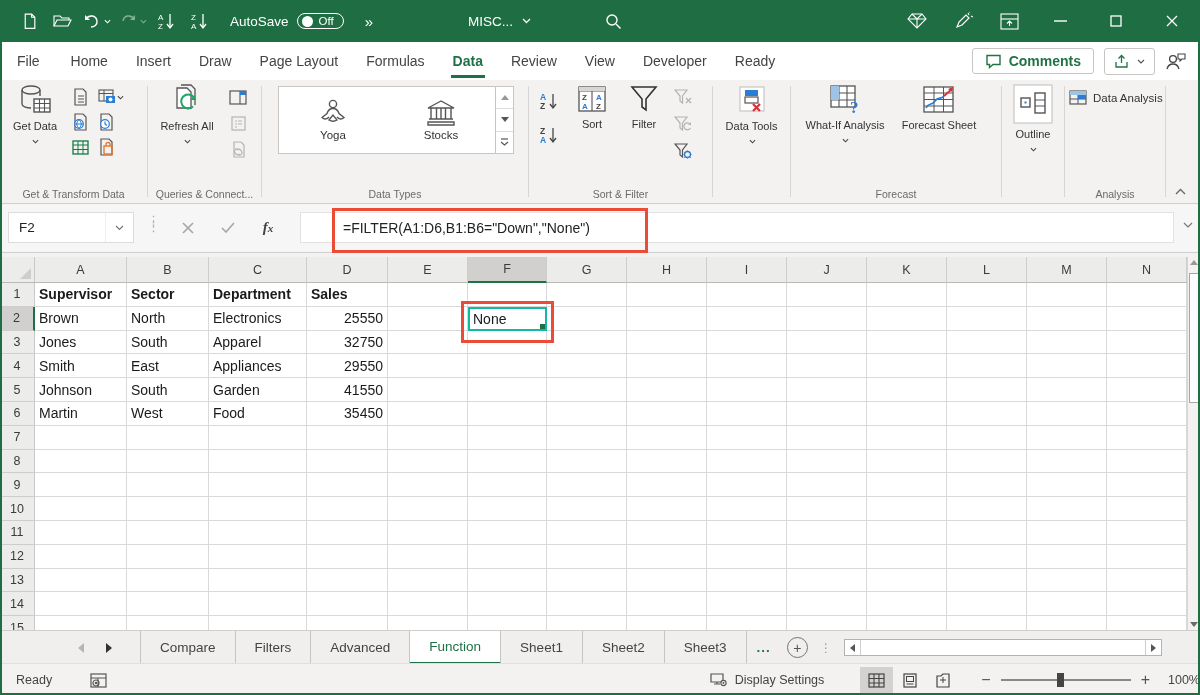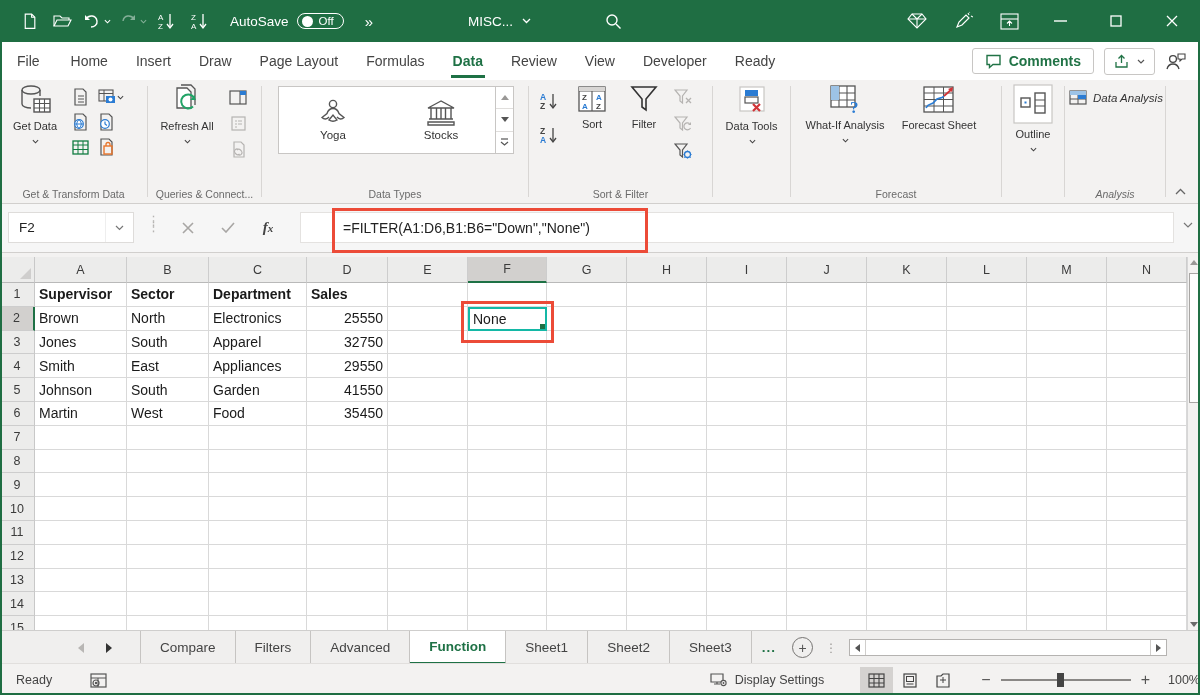--- a/index.html
+++ b/index.html
@@ -83,21 +83,21 @@
   .vs-dn{position:absolute;bottom:3px;left:0;right:0;display:flex;justify-content:center;cursor:pointer;}
   .vs-thumb{position:absolute;top:16px;left:1px;width:10px;height:130px;background:#fdfdfd;border:1px solid #a8a6a4;box-sizing:border-box;cursor:grab;}
   
   .sheetbar{position:absolute;left:0;top:630px;width:1200px;height:33px;background:#f0efee;border-top:1px solid #cfcecd;display:flex;align-items:stretch;font-size:13.5px;}
   .snav{display:flex;align-items:center;gap:22px;padding:0 28px 0 78px;}
   .tri-l{width:0;height:0;border-top:5px solid transparent;border-bottom:5px solid transparent;border-right:6px solid #b8b6b4;cursor:pointer;}
   .tri-r{width:0;height:0;border-top:5px solid transparent;border-bottom:5px solid transparent;border-left:6px solid #333;cursor:pointer;}
   .stabs{display:flex;align-items:stretch;}
   .stab{display:flex;align-items:center;padding:0 19px;color:#444;border-right:1px solid #c6c4c2;cursor:pointer;position:relative;}
   .stab:first-child{border-left:1px solid #c6c4c2;}
-  .stab.active{background:#fff;color:#1e7145;font-weight:700;border-bottom:2px solid #1e7145;}
+  .stab.active{background:#fff;color:#1e7145;font-weight:400;border-bottom:2px solid #1e7145;}
   .smore{display:flex;align-items:center;color:#1e7145;font-weight:700;padding:0 10px;letter-spacing:1px;cursor:pointer;}
   .addsheet{display:flex;align-items:center;margin-left:6px;cursor:pointer;}
   .addsheet .circ{width:19px;height:19px;border:1px solid #767472;border-radius:50%;display:flex;align-items:center;justify-content:center;color:#555;font-size:14px;line-height:1;}
   .sdots{display:flex;align-items:center;color:#9a9896;padding:0 12px;font-size:12px;cursor:pointer;}
   .hscroll{align-self:center;height:17px;width:318px;background:#fff;border:1px solid #b5b3b1;display:flex;align-items:center;box-sizing:border-box;}
   .hs-btn{width:15px;height:100%;display:flex;align-items:center;justify-content:center;cursor:pointer;}
   .hs-thumb{flex:1;height:100%;background:#fff;border-left:1px solid #d0cecc;border-right:1px solid #d0cecc;cursor:grab;}
   .tri-l2{width:0;height:0;border-top:4px solid transparent;border-bottom:4px solid transparent;border-right:5px solid #555;}
   .tri-r2{width:0;height:0;border-top:4px solid transparent;border-bottom:4px solid transparent;border-left:5px solid #555;}
   
@@ -518,21 +518,21 @@
           <rect x="22" y="9" width="10" height="20" fill="none" stroke="#555" stroke-width="1.4"></rect>
           <path d="M22 16h10M22 22h10" stroke="#555" stroke-width="1.2"></path>
         </svg>
       <div class="blabel"><span>Outline</span><br><svg class="chvd" style="display:inline" width="7" height="5" viewBox="0 0 8 5">
             <path d="M1 1l3 3 3-3" fill="none" stroke="#444" stroke-width="1.2"></path>
           </svg></div>
     </div>
   </div>
   <div class="rgsep" style="left:1064px;"></div>
 
-  <div class="rgroup" style="left:1065px;width:100px;font-style:italic;">
+  <div class="rgroup" style="left:1065px;width:100px;">
     <div class="abs" style="left:4px;top:10px;display:flex;align-items:center;gap:6px;font-size:11.5px;color:#333;cursor:pointer;">
       <svg width="18" height="15" viewBox="0 0 18 15">
           <rect x="1" y="1" width="16" height="13" fill="none" stroke="#555" stroke-width="1.2"></rect>
           <rect x="1" y="1" width="16" height="4" fill="#9dc3e6"></rect>
           <path d="M1 9h16M9 5v9" stroke="#555" stroke-width="1"></path>
           <rect x="9" y="5" width="8" height="4" fill="#2b7cd3"></rect>
         </svg>
       <span>Data Analysis</span>
     </div>
     <div class="rglabel">Analysis</div>

